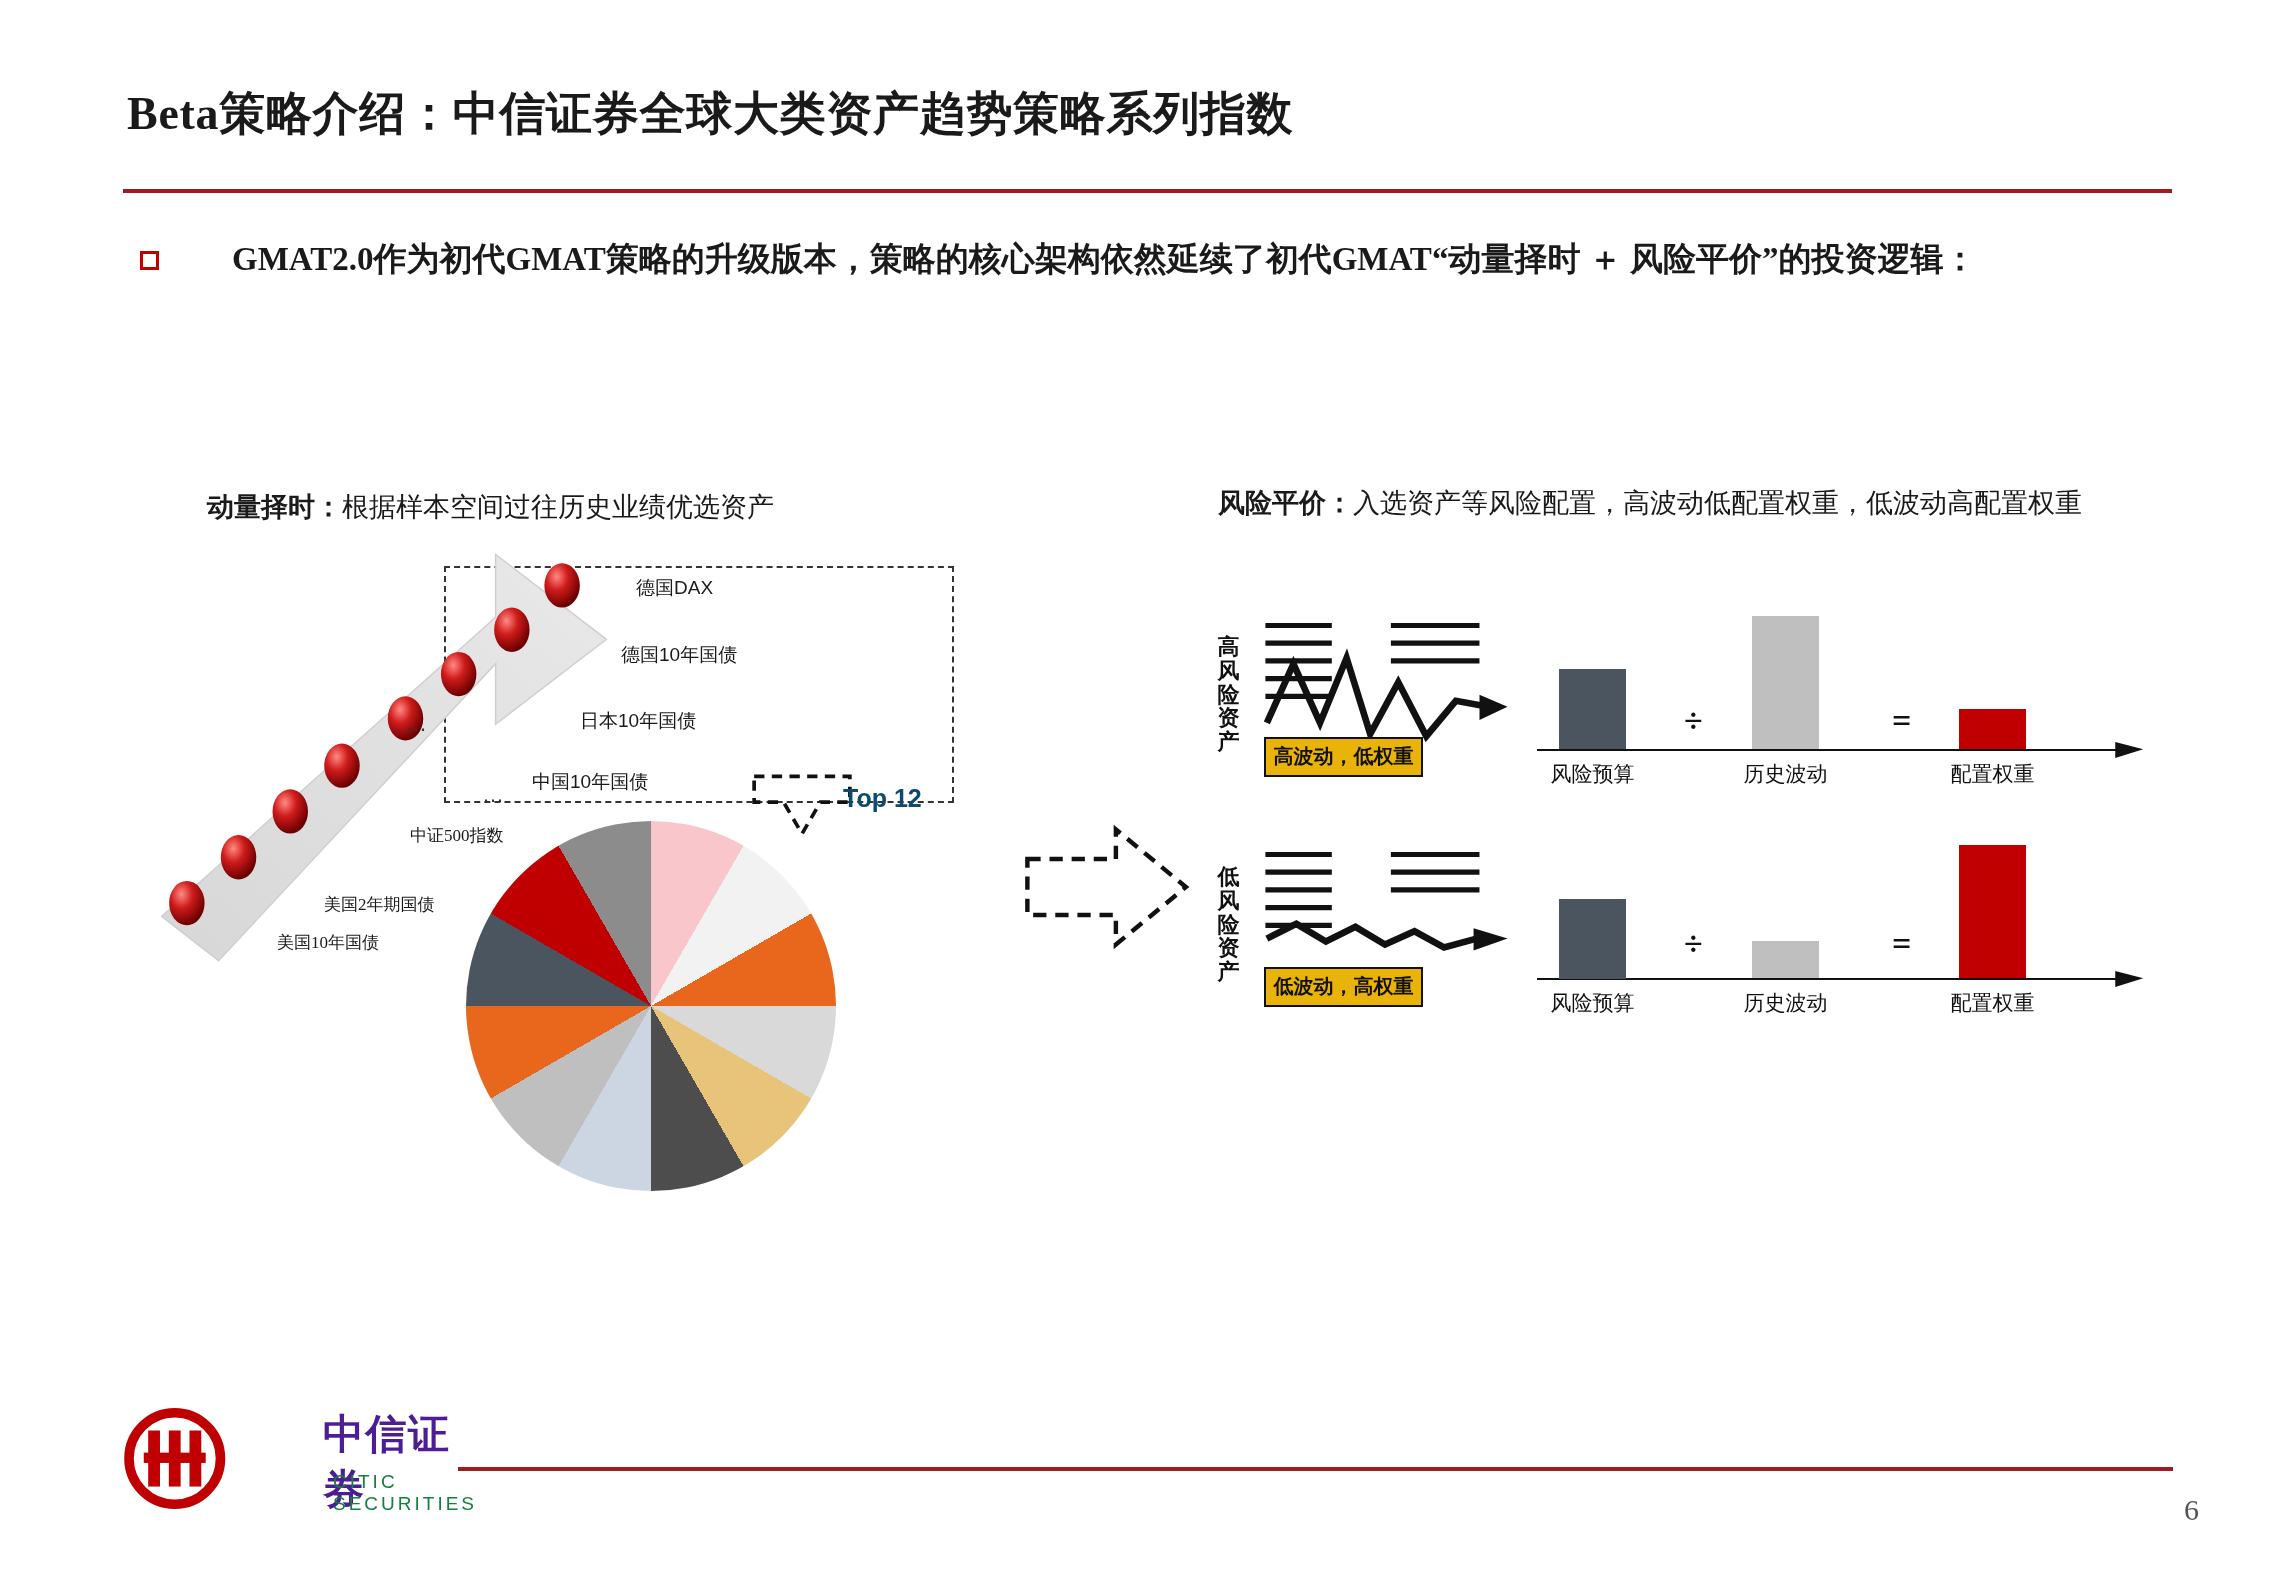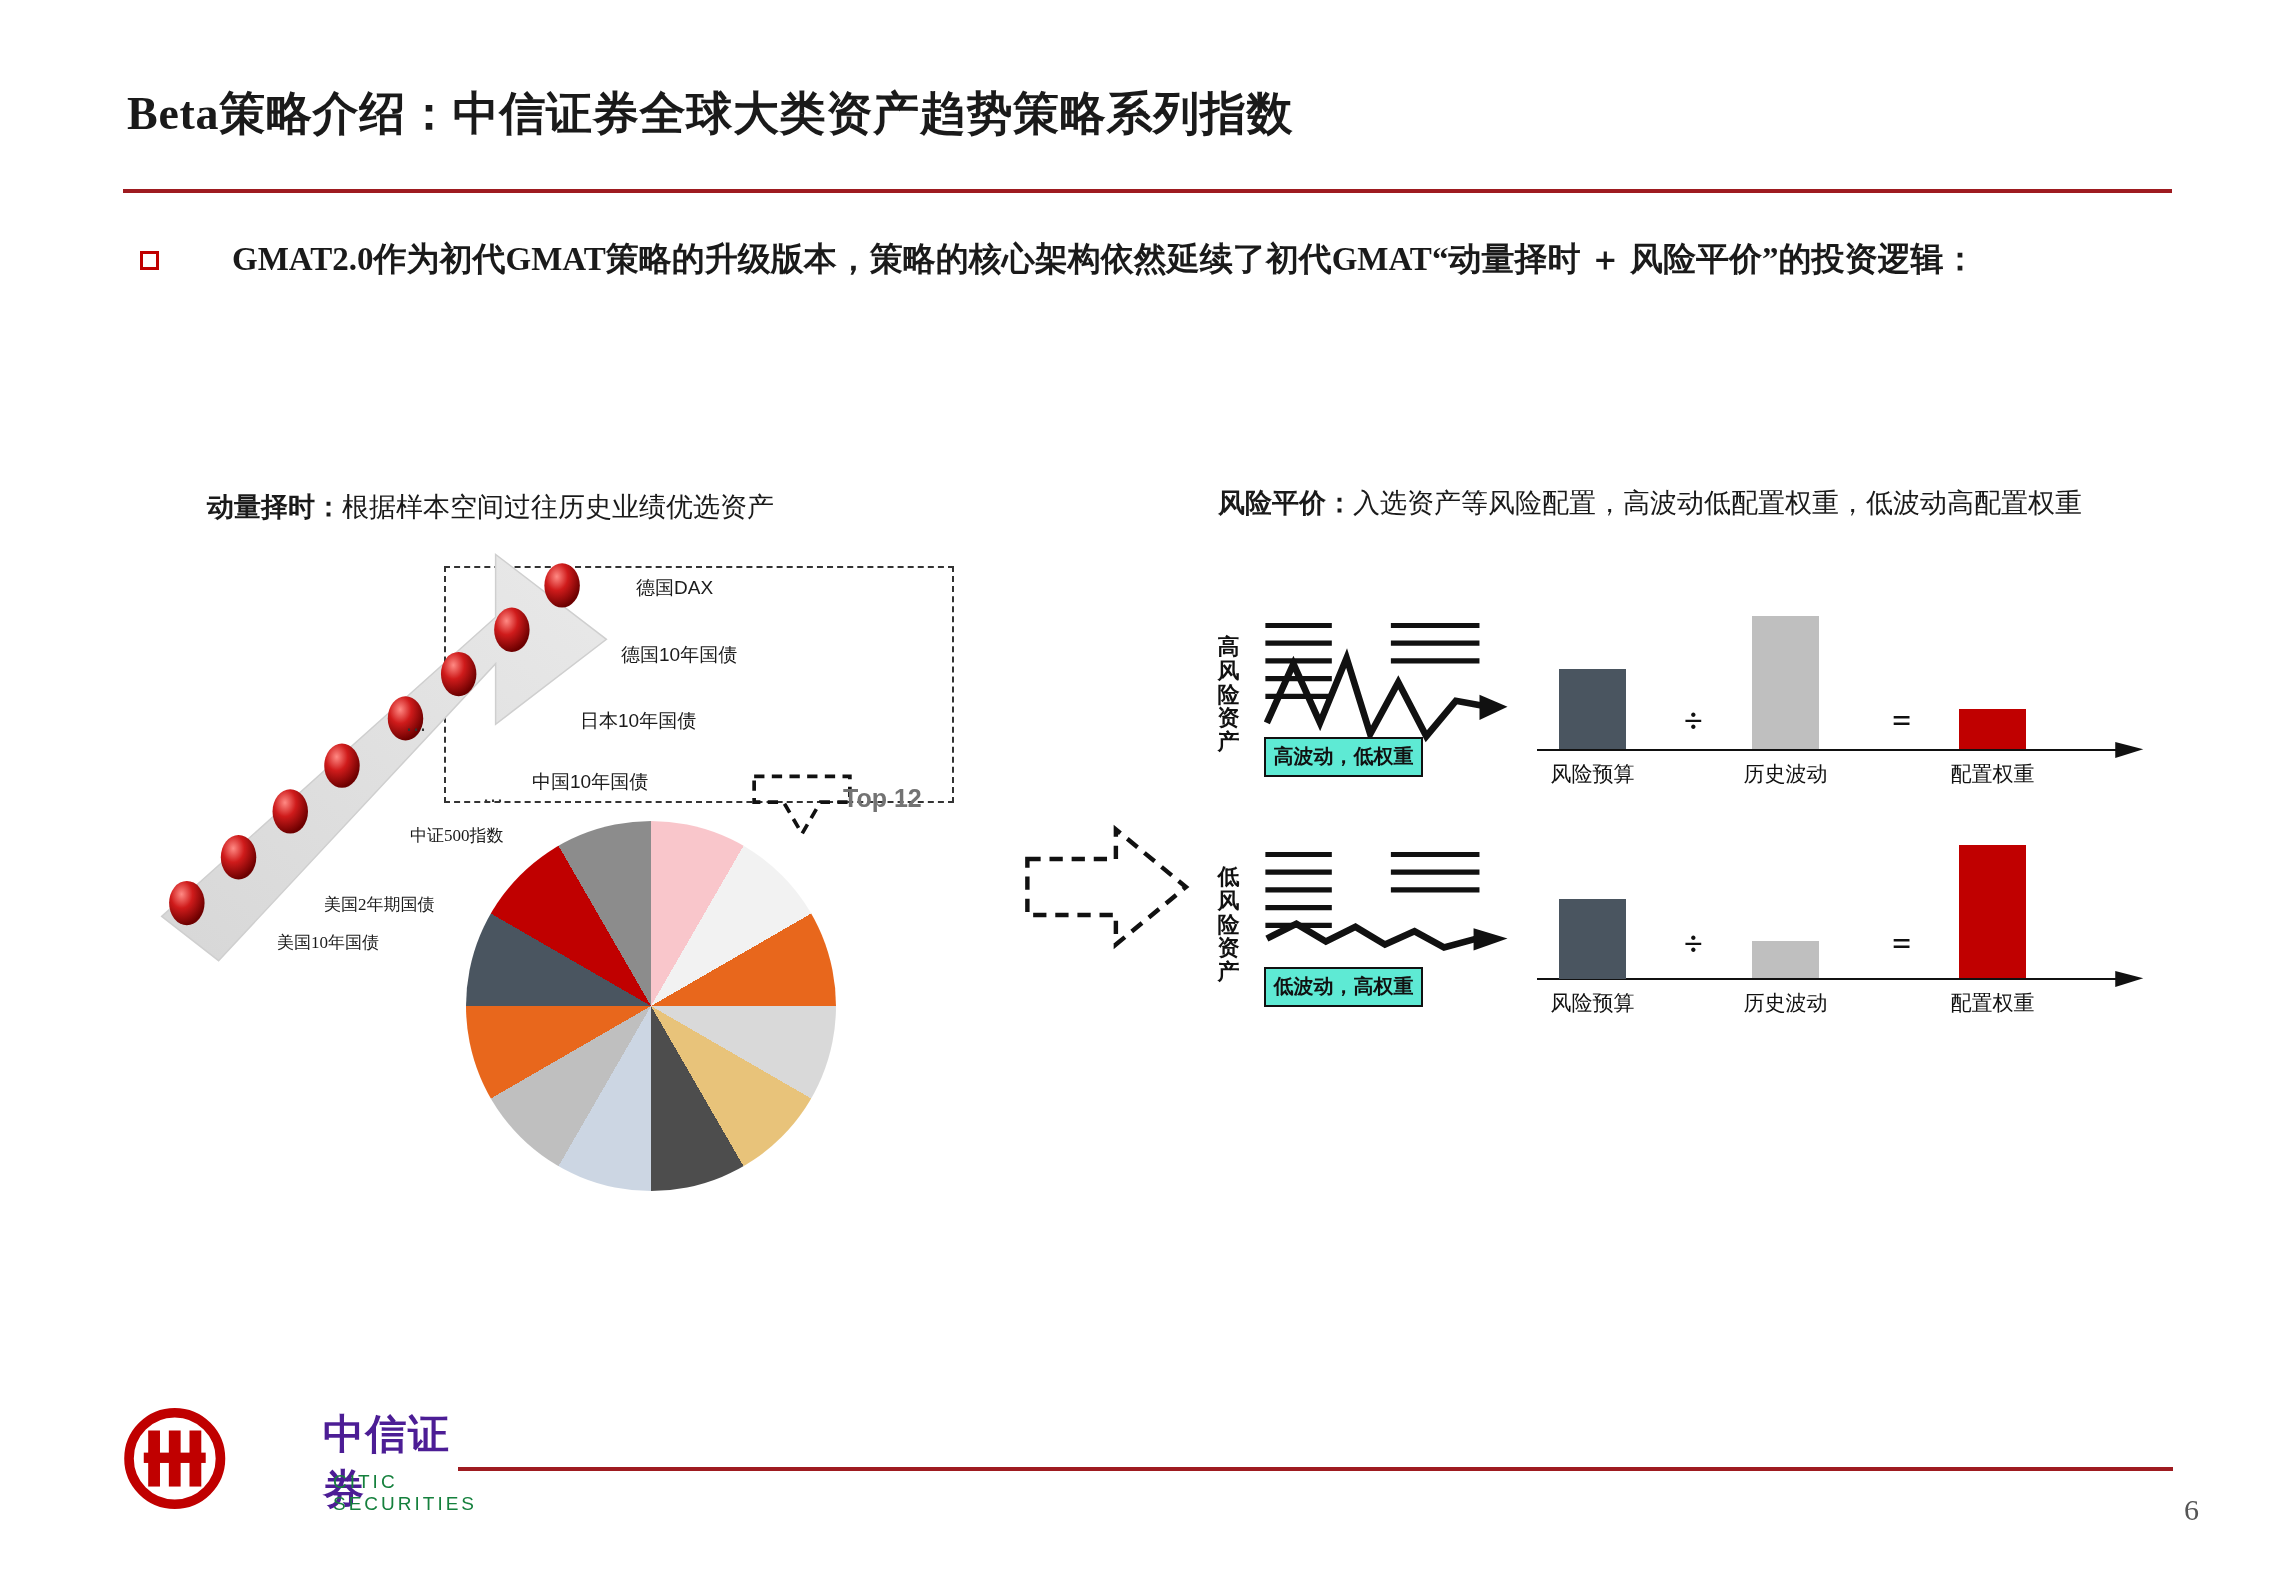--- a/index.html
+++ b/index.html
@@ -47,37 +47,37 @@
 
   .asset-label{
     position:absolute;font-size:19px;color:#1a1a1a;white-space:nowrap;
     font-family:"Liberation Sans",sans-serif;
   }
   .asset-label.small{font-size:17px;font-family:"Liberation Serif",serif;}
 
   .dots{position:absolute;font-size:22px;color:#333;letter-spacing:2.2px;}
 
   .top12{
-    position:absolute;left:695px;top:237px;font-size:25px;font-weight:bold;color:#737373;
+    position:absolute;left:695px;top:237px;font-size:25px;font-weight:bold;color:#0c4a6e;
   }
 
   
   .pie-wrap{position:absolute;left:318px;top:274px;width:370px;height:370px;}
   .pie{width:370px;height:370px;border-radius:50%;}
 
   
   .right-block{position:absolute;left:1212px;top:591px;width:968px;height:532px;}
 
   .vlabel{
     position:absolute;width:33px;font-size:22px;line-height:1.08;text-align:center;
     font-family:"Liberation Serif",serif;font-weight:bold;color:#111;
   }
 
   .tag{
-    position:absolute;border:2.2px solid #111;background:#5eead4;
+    position:absolute;border:2.2px solid #111;background:#eab308;
     font-size:20px;font-weight:bold;color:#111;padding:4.4px 7.4px;white-space:nowrap;
     font-family:"Liberation Sans",sans-serif;
   }
 
   .axis{position:absolute;background:#111;height:2.2px;}
   .bar{position:absolute;}
   .bar-lab{
     position:absolute;font-size:21px;color:#111;text-align:center;width:163px;
     font-family:"Liberation Serif",serif;
   }

